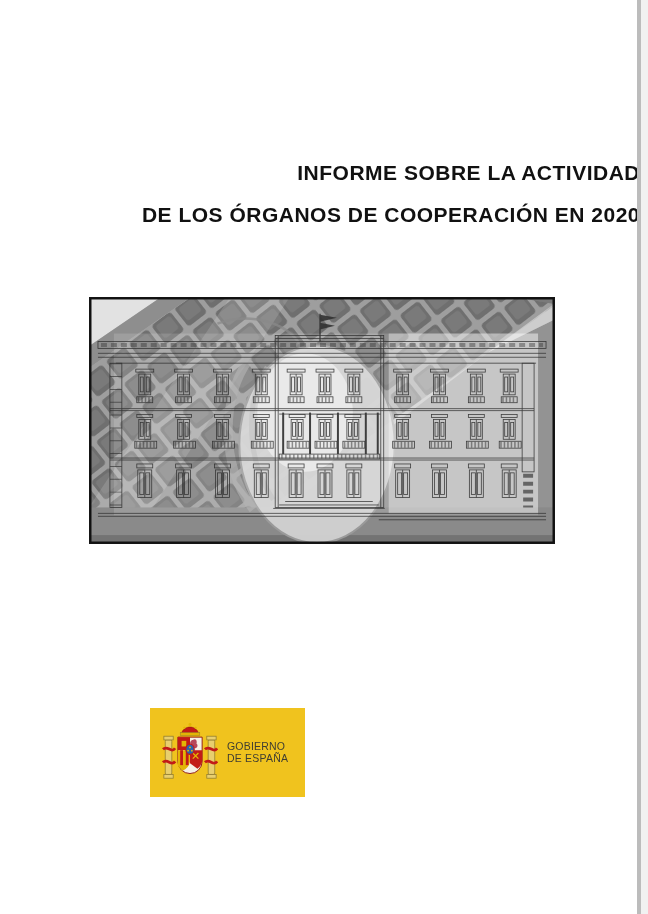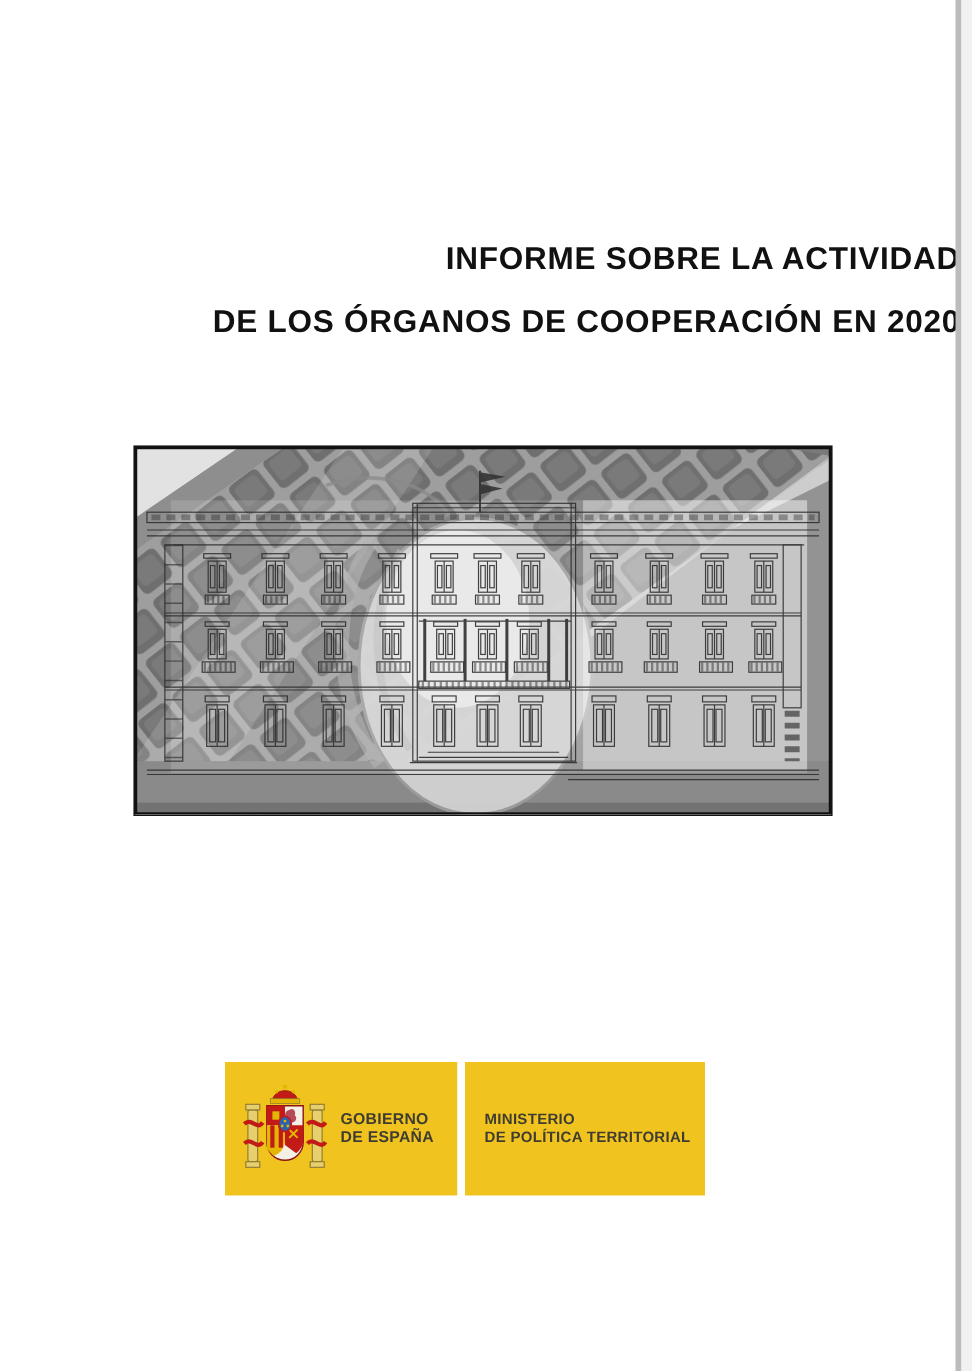--- a/index.html
+++ b/index.html
@@ -25,21 +25,21 @@
     position:absolute; left:150px; top:708px; width:320px; height:89px;
     display:flex; flex-direction:row;
   }
   .logo-left {
     width:155px; height:89px; background:#F0C31E;
     display:flex; align-items:center;
   }
   .coat { width:56px; height:66px; margin-left:12px; flex:0 0 auto; }
   .coat svg { display:block; width:100%; height:100%; }
   .logo-text {
-    margin-left:9px; color:#3F3D32; font-weight:bold;
+    margin-left:9px; color:#3F3D32; font-weight:normal;
     font-size:10.5px; line-height:11.5px; letter-spacing:0.2px;
   }
   .logo-divider { width:5px; height:89px; background:#ffffff; }
   .logo-right {
     width:160px; height:89px; background:#F0C31E;
     display:flex; flex-direction:column; justify-content:center;
     padding-left:13px; box-sizing:border-box;
     color:#3F3D32; font-weight:bold; font-size:10px; line-height:11.5px; letter-spacing:0.2px;
   }
   
@@ -237,21 +237,17 @@
           <circle cx="28" cy="31.5" r="1" fill="#e3b505"></circle>
           <circle cx="32" cy="31.5" r="1" fill="#e3b505"></circle>
         </svg>
       </div>
       <div class="logo-text">
         <div>GOBIERNO</div>
         <div>DE ESPAÑA</div>
       </div>
     </div>
     <div class="logo-divider"></div>
-    <div class="logo-right">
-      <div>MINISTERIO</div>
-      <div>DE POLÍTICA TERRITORIAL</div>
-    </div>
   </div>
 
   <div class="page-edge-line"></div>
   <div class="page-edge-gutter"></div>
 </div>
 
 </body></html>

